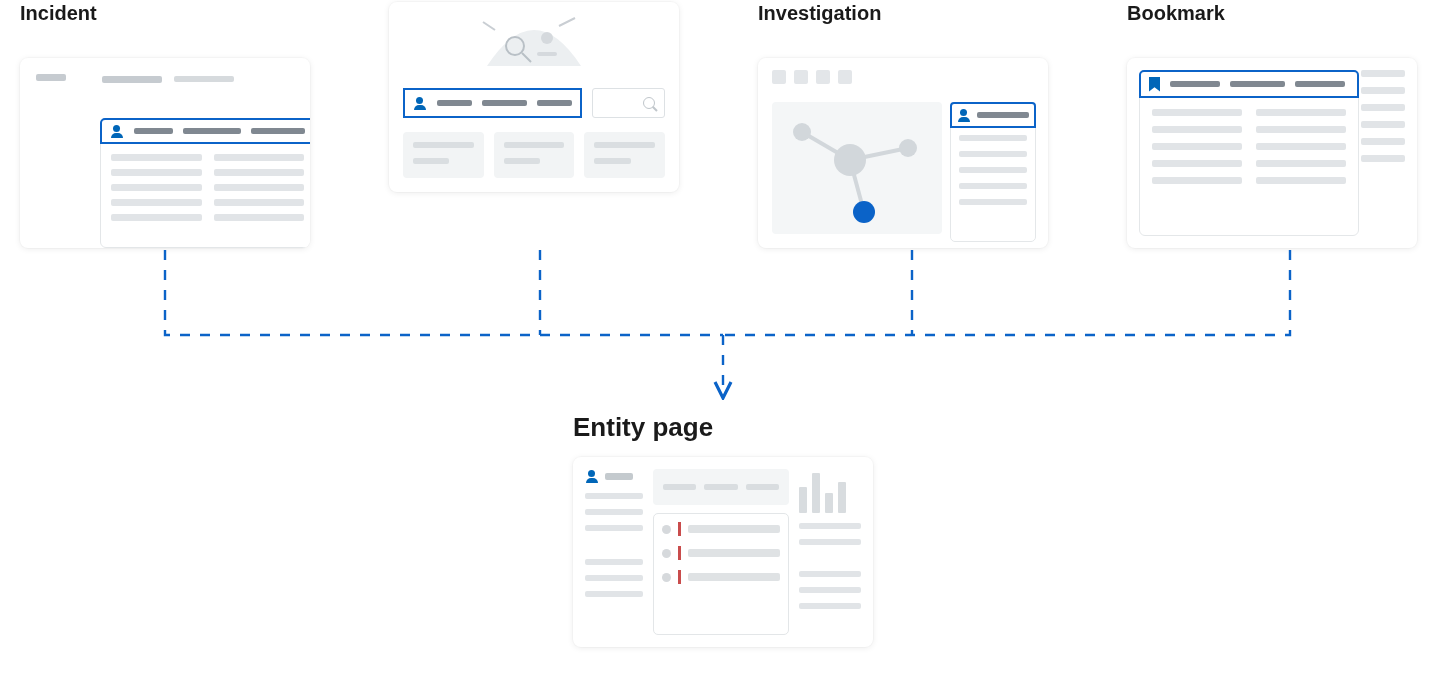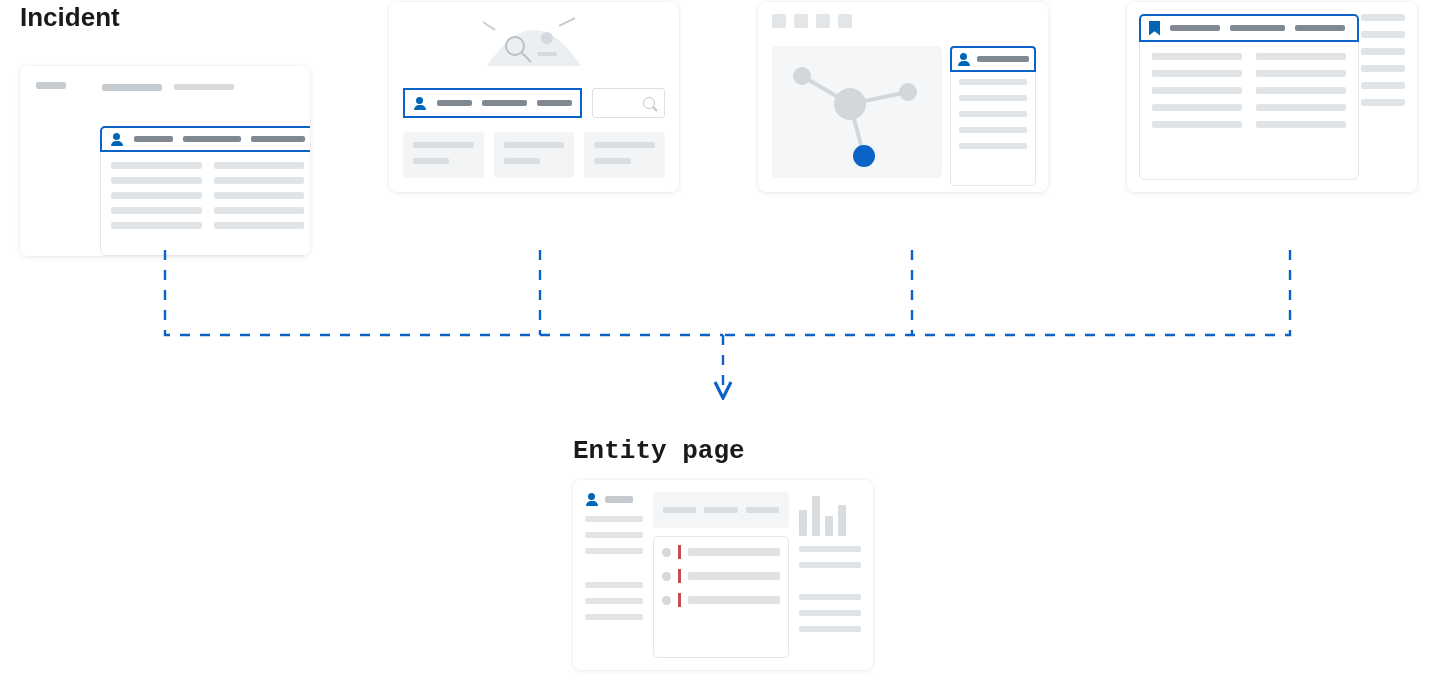--- a/index.html
+++ b/index.html
@@ -14,21 +14,21 @@
   .row-top {
     display: flex;
     gap: 70px;
     padding: 2px 20px 0 20px;
   }
   .node {
     width: 320px;
     position: relative;
   }
   .node-label {
-    font-size: 26px;
+    font-size: 20px;
     font-weight: 600;
     color: #1a1a1a;
     margin-bottom: 33px;
   }
   .card {
     width: 290px;
     height: 190px;
     background: #fff;
     border-radius: 8px;
     box-shadow: 0 1px 6px rgba(0,0,0,0.08), 0 0 0 1px rgba(0,0,0,0.02);
@@ -110,21 +110,21 @@
   .bm-grid{ padding:12px 12px 0 12px; display:grid; grid-template-columns:1fr 1fr; gap:10px 14px;}
   .bm-grid div{ height:7px; background:#e1e4e7; border-radius:2px;}
   .bm-side{ position:absolute; right:12px; top:12px; width:44px; display:flex; flex-direction:column; gap:10px;}
   .bm-side div{ height:7px; background:#e1e4e7; border-radius:2px;}
 
   
   .connectors{ position:absolute; left:0; top:0; width:1446px; height:684px; pointer-events:none;}
 
   
   .entity-wrap{
-    position:absolute; left:573px; top:436px; width:300px;font-family:Liberation Mono, monospace;
+    position:absolute; left:573px; top:412px; width:300px;
   }
   .entity-label{
     font-size:26px; font-weight:600; color:#1a1a1a; margin-bottom:14px; text-align:left;
   }
   .entity-card{
     width:300px; height:190px; background:#fff; border-radius:8px; box-shadow:0 1px 6px rgba(0,0,0,0.08),0 0 0 1px rgba(0,0,0,0.02);
     padding:12px; display:flex; gap:10px;
   }
   .ep-left{ width:58px; display:flex; flex-direction:column; gap:10px;}
   .ep-left .hdr{ display:flex; gap:6px; align-items:center;}
@@ -212,20 +212,21 @@
           </div>
         <div class="es-mini">
             <div></div>
             <div style="width:60%"></div>
           </div>
       </div>
     </div>
   </div>
 
   <div class="node">
+    <div class="node-label">Investigation</div>
     <div class="card">
       <div class="inv-browser-top">
         <div></div>
           <div></div>
           <div></div>
           <div></div>
       </div>
       <div class="inv-graph">
         <svg viewBox="0 0 170 132">
           <line x1="78" y1="58" x2="30" y2="30" stroke="#d2d7db" stroke-width="4"></line>
@@ -247,20 +248,21 @@
             <div></div>
             <div></div>
             <div></div>
             <div></div>
         </div>
       </div>
     </div>
   </div>
 
   <div class="node">
+    <div class="node-label">Bookmark</div>
     <div class="card">
       <div class="bm-panel">
         <div class="hl-row">
           <span class="bookmark-icon"></span>
           <div class="seg" style="width:50px"></div>
           <div class="seg" style="width:55px"></div>
           <div class="seg" style="width:50px"></div>
         </div>
         <div class="bm-grid">
           <div></div>

